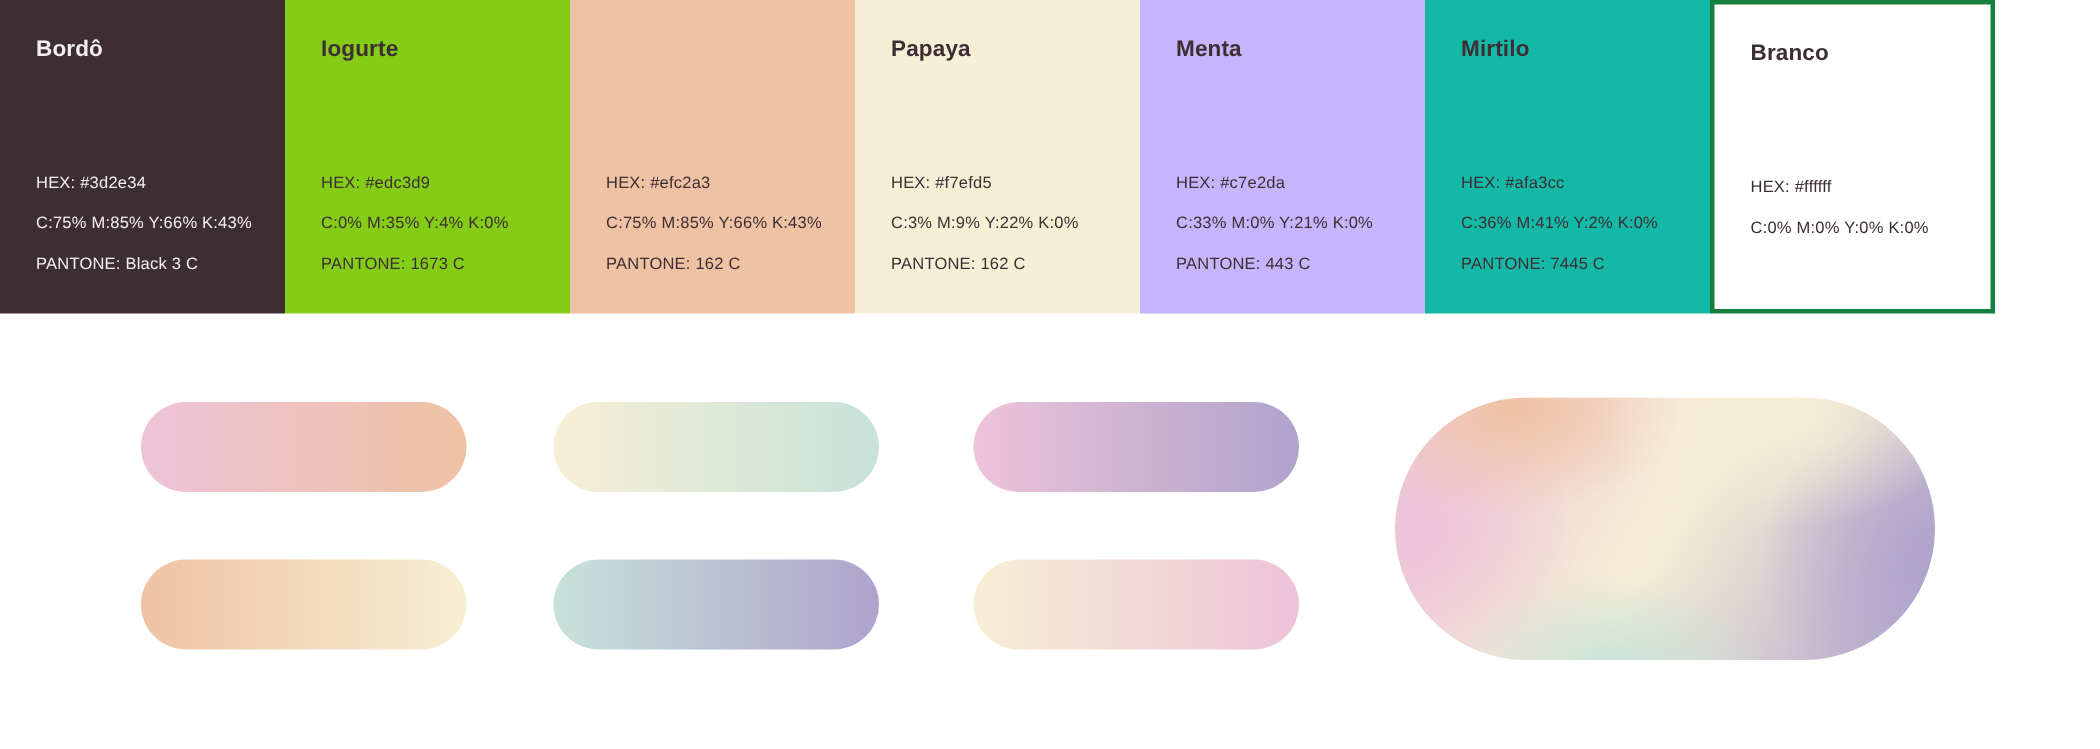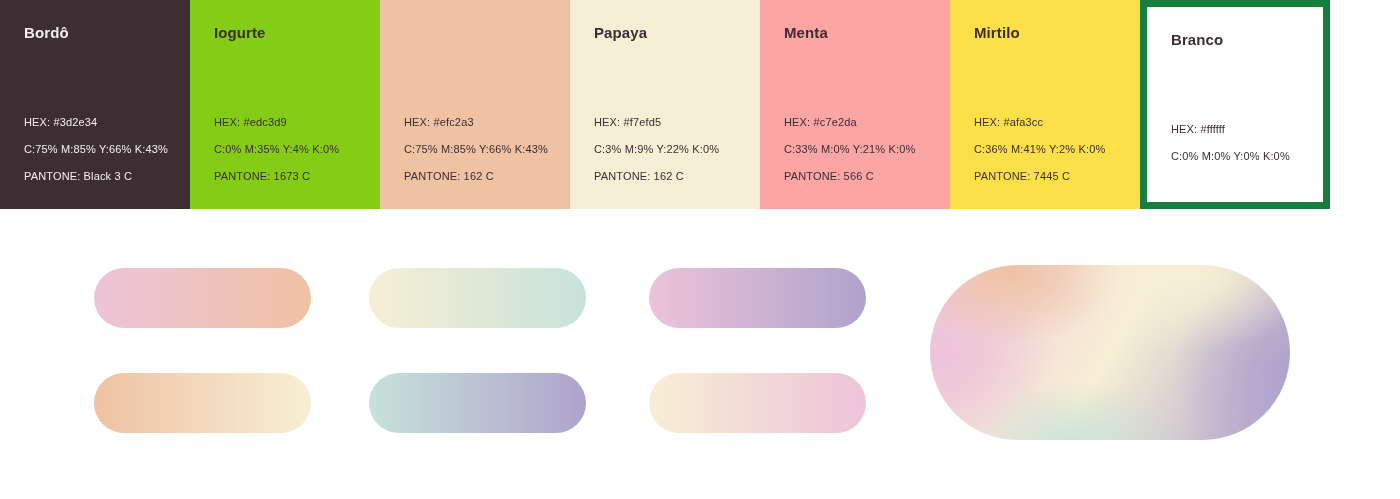--- a/index.html
+++ b/index.html
@@ -15,21 +15,21 @@
   .swatch-strip {
     position: absolute; left: 0; top: 0;
     width: 1400px; height: 209px;
     display: flex;
   }
   .swatch {
     position: relative;
     width: 190px; height: 209px;
     padding: 24px 0 12px 24px;
   }
-  .swatch.bordered { border: 7px solid #15803d; }
+  .swatch.bordered { border: 3px solid #15803d; }
   .swatch-name {
     font-size: 15px; font-weight: 700; letter-spacing: 0.1px;
     line-height: 18px;
   }
   .swatch-details {
     position: absolute; left: 24px; top: 116px;
     display: flex; flex-direction: column;
   }
   .swatch-line {
     font-size: 11px; font-weight: 400; line-height: 13px;
@@ -72,29 +72,29 @@
         </div>
       </div>
       <div class="swatch" style="background: rgb(247, 239, 213); color: rgb(61, 46, 52);">
         <div class="swatch-name">Papaya</div>
         <div class="swatch-details">
           <div class="swatch-line">HEX: #f7efd5</div>
           <div class="swatch-line">C:3% M:9% Y:22% K:0%</div>
           <div class="swatch-line">PANTONE: 162 C</div>
         </div>
       </div>
-      <div class="swatch" style="background: #fca5a5; color: rgb(61, 46, 52);">
+      <div class="swatch" style="background: #c4b5fd; color: rgb(61, 46, 52);">
         <div class="swatch-name">Menta</div>
         <div class="swatch-details">
           <div class="swatch-line">HEX: #c7e2da</div>
           <div class="swatch-line">C:33% M:0% Y:21% K:0%</div>
-          <div class="swatch-line">PANTONE: 566 C</div>
+          <div class="swatch-line">PANTONE: 443 C</div>
         </div>
       </div>
-      <div class="swatch" style="background: #fde047; color: rgb(61, 46, 52);">
+      <div class="swatch" style="background: #14b8a6; color: rgb(61, 46, 52);">
         <div class="swatch-name">Mirtilo</div>
         <div class="swatch-details">
           <div class="swatch-line">HEX: #afa3cc</div>
           <div class="swatch-line">C:36% M:41% Y:2% K:0%</div>
           <div class="swatch-line">PANTONE: 7445 C</div>
         </div>
       </div>
       <div class="swatch bordered" style="background: rgb(255, 255, 255); color: rgb(61, 46, 52);">
         <div class="swatch-name">Branco</div>
         <div class="swatch-details">

